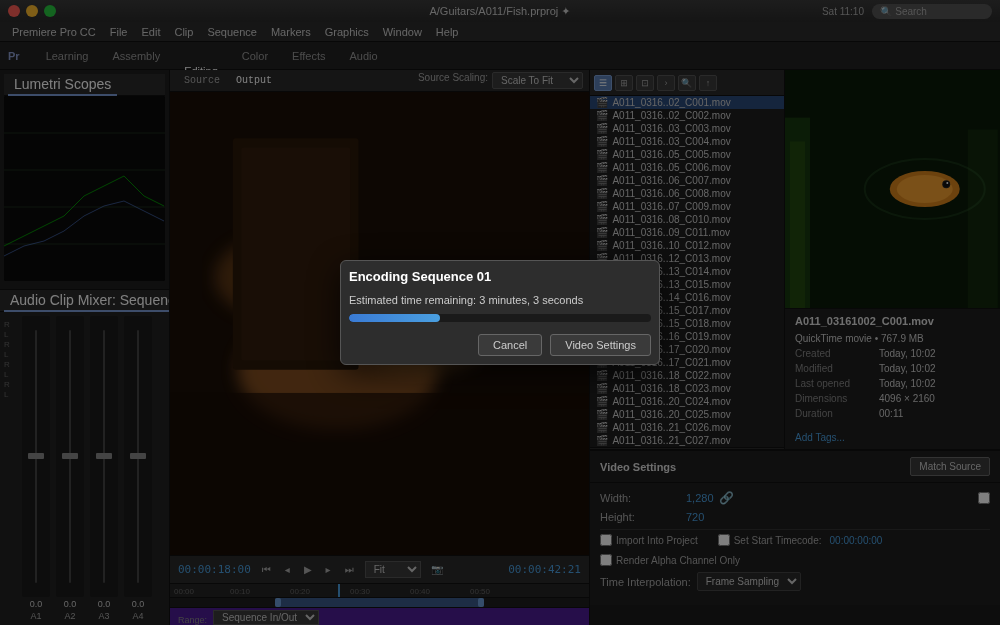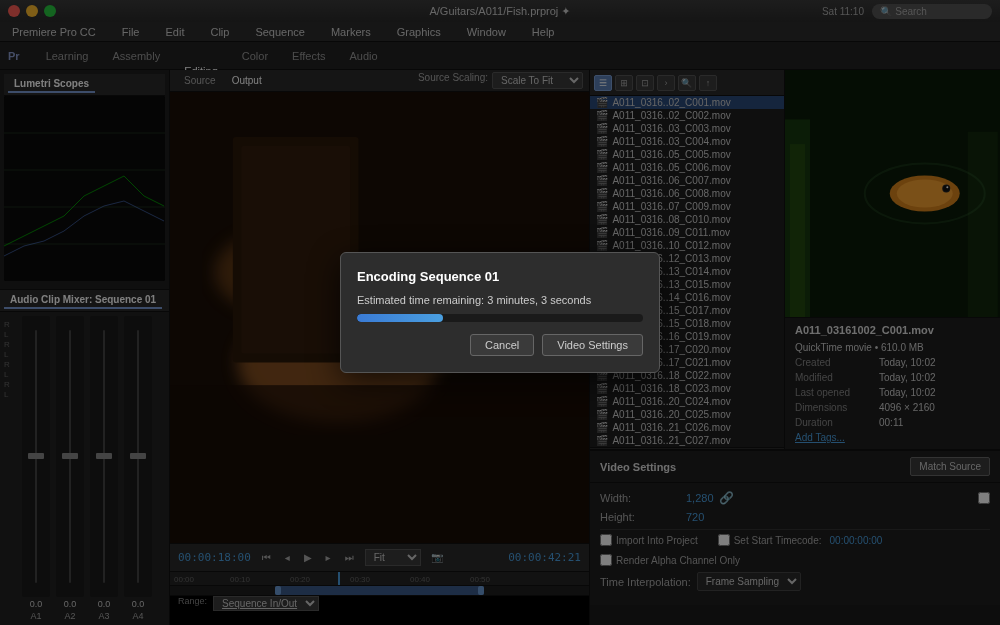--- a/index.html
+++ b/index.html
@@ -56,21 +56,21 @@
     }
 
     
     #menu-bar {
       width: 100%;
       height: 20px;
       background: #2d2d2d;
       display: flex;
       align-items: center;
       padding: 0 6px;
-      gap: 14px;
+      gap: 2px;
       border-bottom: 1px solid #111;
     }
     .menu-item {
       padding: 2px 6px;
       font-size: 11px;
       color: #ccc;
       cursor: pointer;
     }
 
     
@@ -122,26 +122,25 @@
     
     .panel-tabs {
       display: flex;
       align-items: center;
       background: #2a2a2a;
       border-bottom: 1px solid #111;
       padding: 0 4px;
       height: 22px;
     }
     .panel-tab {
-      font-size: 10px;
+      font-size: 14px;
       color: #aaa;
       padding: 2px 6px;
       cursor: pointer;
       white-space: nowrap;
-      font-weight: bold;
     }
     .panel-tab.active { color: #fff; border-bottom: 2px solid #7a9bd4; }
 
     
     #lumetri-scopes {
       height: 220px;
       background: #1e1e1e;
       border-bottom: 1px solid #111;
       padding: 4px;
       position: relative;
@@ -228,20 +227,21 @@
       background: #2a2a2a;
       height: 22px;
       border-bottom: 1px solid #111;
       padding: 0 6px;
     }
     .so-tab {
       font-size: 10px;
       color: #aaa;
       padding: 2px 8px;
       cursor: pointer;
+      font-family: Liberation Mono, monospace;
     }
     .so-tab.active { color: #fff; }
     .source-scaling {
       display: flex;
       align-items: flex-start;
       gap: 4px;
       font-size: 10px;
       color: #aaa;
       margin-left: auto;
     }
@@ -320,21 +320,20 @@
       color: #ccc;
       font-size: 10px;
       padding: 1px 4px;
     }
     .range-select {
       background: #3a3a3a;
       border: 1px solid #555;
       color: #ccc;
       font-size: 10px;
       padding: 0 4px;
-      text-decoration: underline;
     }
 
     
     #right-panel {
       width: 410px;
       min-width: 410px;
       background: #1a1a1a;
       display: flex;
       flex-direction: column;
     }
@@ -444,22 +443,21 @@
       gap: 4px;
       color: #888;
       line-height: 1.5;
     }
     .meta-key { color: #888; min-width: 80px; }
     .meta-val { color: #ccc; }
     .add-tags {
       color: #4a9fe0;
       font-size: 10px;
       cursor: pointer;
-      margin-top: 2px;
-      text-decoration: underline;
+      margin-top: 11px;
     }
     .vs-row {
       display: flex;
       align-items: center;
       margin-bottom: 6px;
       gap: 6px;
     }
     .vs-label {
       font-size: 11px;
       color: #aaa;
@@ -510,21 +508,21 @@
       display: flex;
       align-items: center;
       justify-content: center;
       z-index: 100;
     }
     #encoding-dialog {
       background: #2d2d2d;
       border: 1px solid #555;
       border-radius: 6px;
       width: 320px;
-      padding: 16px;
+      padding: 8px;
       box-shadow: 0 8px 32px rgba(0,0,0,0.7);
     }
     .enc-title {
       font-size: 13px;
       font-weight: bold;
       color: #fff;
       margin-bottom: 10px;
     }
     .enc-time {
       font-size: 11px;
@@ -774,21 +772,21 @@
         <text x="300" y="10" fill="#666" font-size="8">00:50</text>
       </svg>
     </div>
 
     <div style="height:10px;background:#1e1e1e;border-top:1px solid #111;position:relative;">
       <div style="position:absolute;left:25%;width:50%;height:100%;background:#3a5a8a;border-radius:2px;"></div>
       <div style="position:absolute;left:25%;top:0;width:6px;height:100%;background:#6a9ad5;border-radius:2px;"></div>
       <div style="position:absolute;left:75%;top:0;width:6px;height:100%;background:#6a9ad5;border-radius:2px;transform:translateX(-100%)"></div>
     </div>
 
-    <div style="height:30px;background:#000000;border-top:1px solid #111;display:flex;align-items:flex-start;padding:0 8px;gap:6px;">
+    <div style="height:18px;background:#4c1d95;border-top:1px solid #111;display:flex;align-items:flex-end;padding:0 8px;gap:6px;">
       <span style="font-size:9px;color:#888;">Range:</span>
       <select class="range-select">
         <option>Sequence In/Out</option>
         <option>Work Area</option>
         <option>Entire Sequence</option>
       </select>
     </div>
 
   </div>
 
@@ -952,21 +950,21 @@
             <polygon points="43%,42% 50%,38% 50%,62% 43%,58%" fill="#e07010" opacity="0.8"></polygon>
 
             <path d="M55%,36% Q63%,20% 70%,36%" fill="none" stroke="#e07010" stroke-width="2" opacity="0.7"></path>
 
             <ellipse cx="65%" cy="50%" rx="60" ry="30" fill="none" stroke="rgba(100,180,100,0.15)" stroke-width="2"></ellipse>
           </svg>
         </div>
         <div class="meta-info">
           <div class="meta-filename">A011_03161002_C001.mov</div>
           <div class="meta-row">
-            <span class="meta-val">QuickTime movie • 610.0 MB</span>
+            <span class="meta-val">QuickTime movie • 767.9 MB</span>
           </div>
           <div class="meta-row">
             <span class="meta-key">Created</span>
             <span class="meta-val">Today, 10:02</span>
           </div>
           <div class="meta-row">
             <span class="meta-key">Modified</span>
             <span class="meta-val">Today, 10:02</span>
           </div>
           <div class="meta-row">

